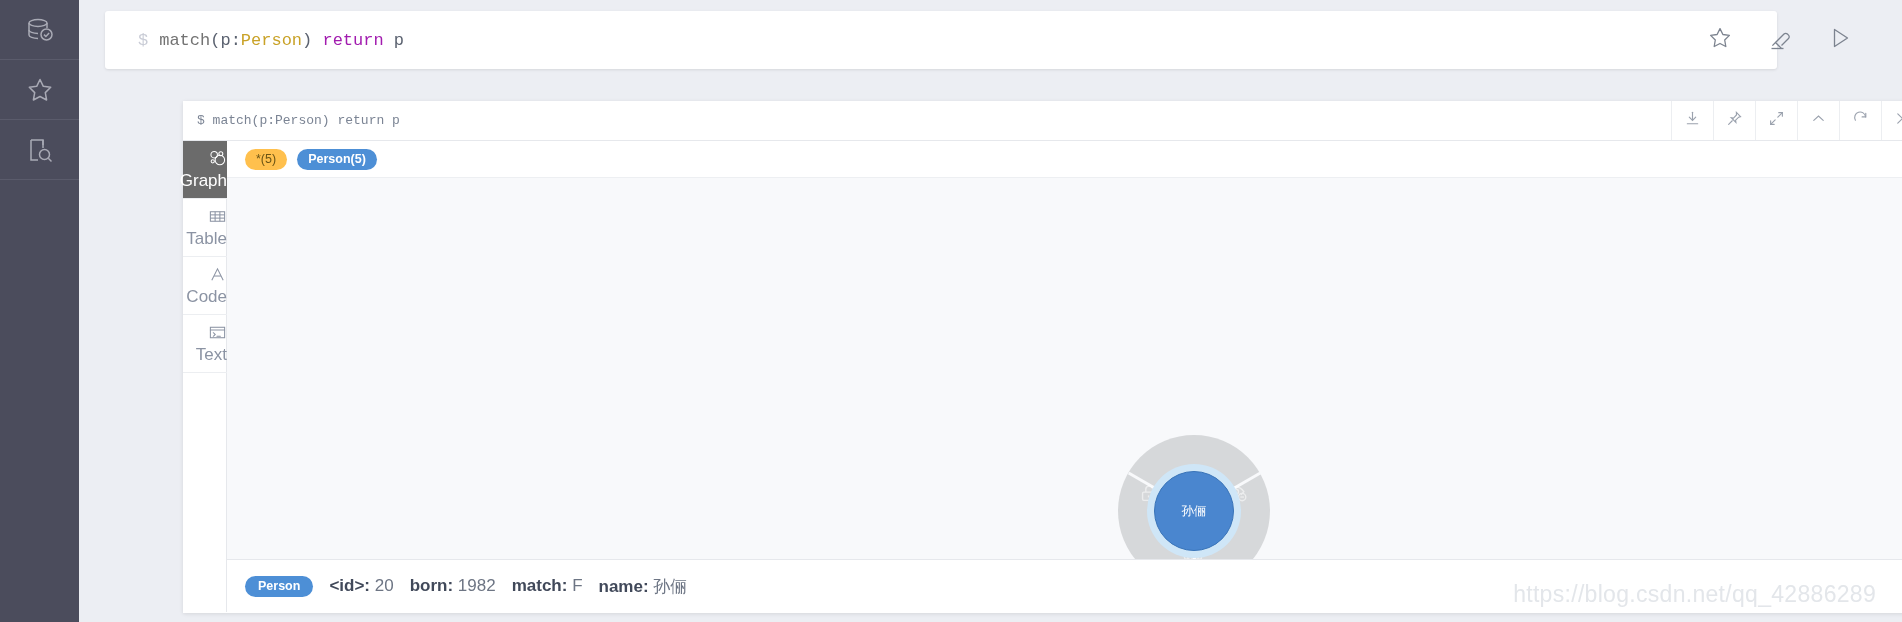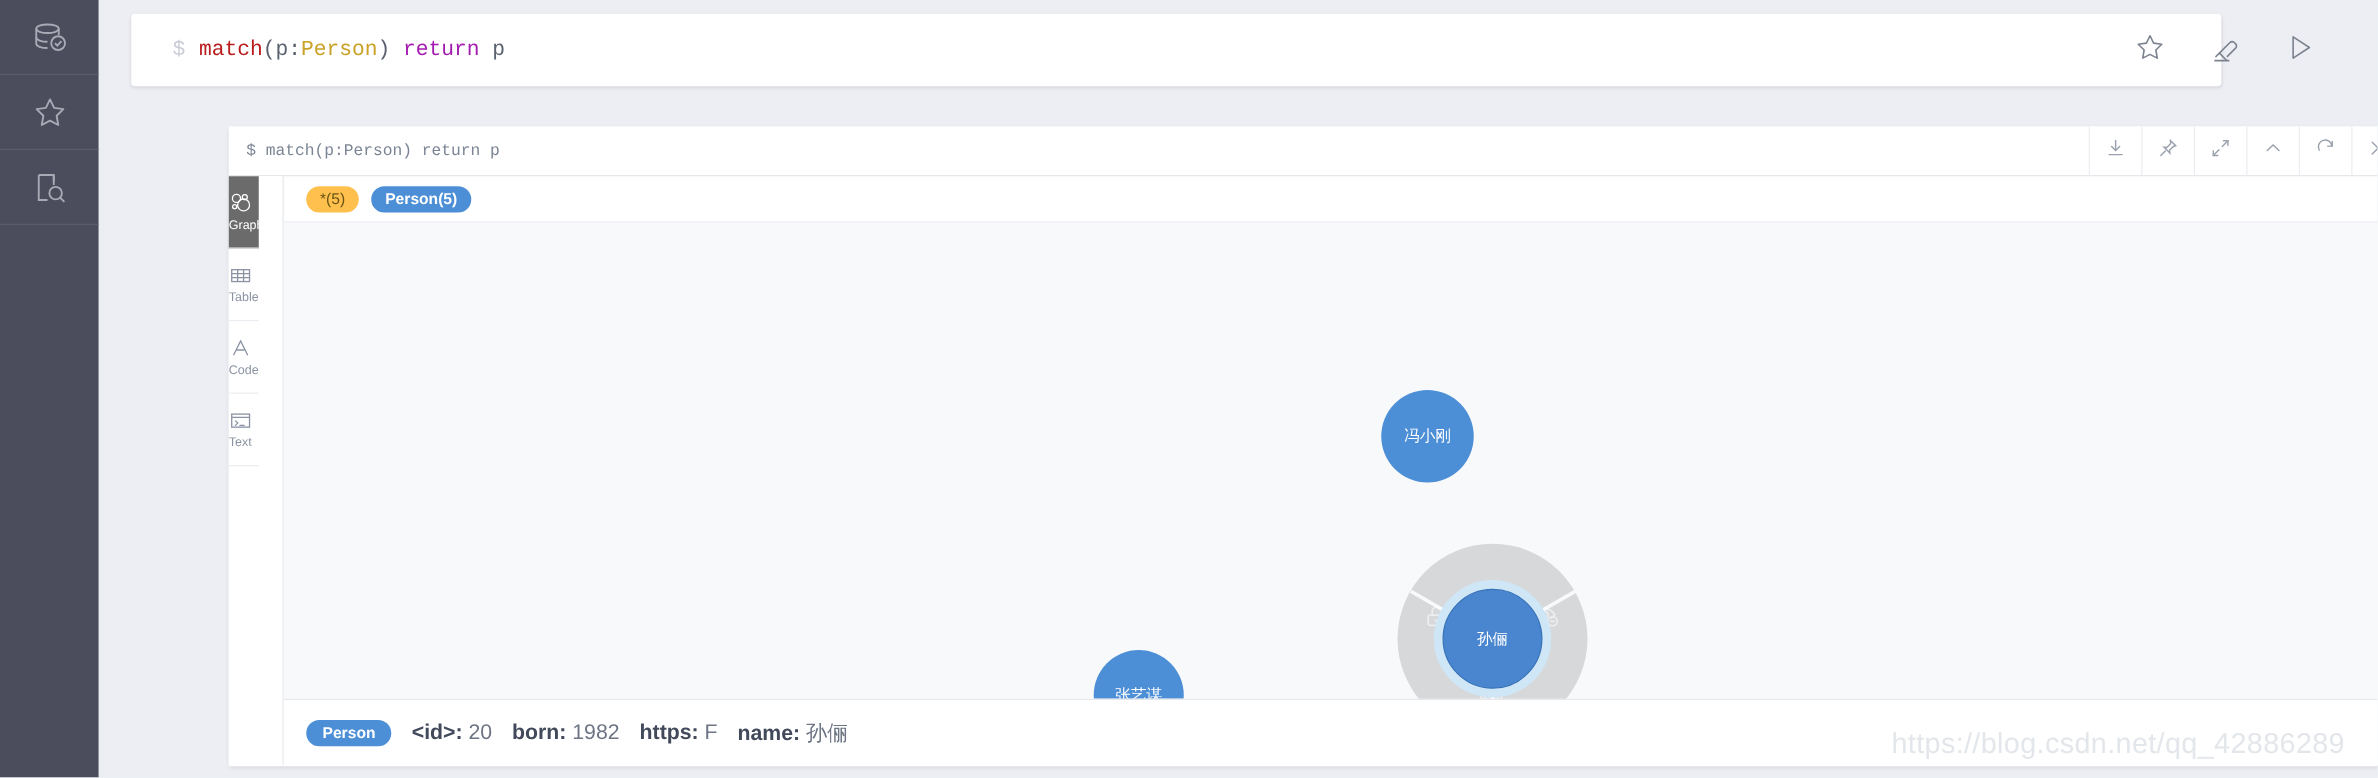--- a/index.html
+++ b/index.html
@@ -39,21 +39,21 @@
     background: #fff;
     border-radius: 3px;
     box-shadow: 0 1px 3px rgba(0,0,0,.10);
     display: flex; align-items: center;
   }
   .prompt {
     color: #c9ccd6; font-family: "Liberation Mono", monospace;
     font-size: 17px; margin-left: 33px; margin-right: 11px;
   }
   .code { font-family: "Liberation Mono", monospace; font-size: 17px; white-space: pre; }
-  .tok-fn { color: #b91c1c; }
+  .tok-fn { color: #737373; }
   .tok-punct { color: #5b6270; }
   .tok-var { color: #5b6270; }
   .tok-label { color: #c9a227; }
   .tok-kw { color: #a21caf; }
 
   .editor-actions {
     position: absolute; right: 0; top: 0; height: 58px;
     display: flex; align-items: center; gap: 30px; padding-right: 20px;
   }
   .icon-btn { width: 30px; height: 30px; display: flex; align-items: center; justify-content: center; }
@@ -82,25 +82,25 @@
   }
 
   
   .result-body { position: relative; height: 471px; }
 
   .viewtabs {
     position: absolute; left: 0; top: 0; width: 44px; bottom: 0;
     border-right: 1px solid #e6e8ec; background: #fff;
   }
   .vtab {
-    width: 24px; height: 58px;
-    display: flex; flex-direction: column; align-items: flex-start; justify-content: center;
+    width: 44px; height: 58px;
+    display: flex; flex-direction: column; align-items: flex-end; justify-content: center;
     gap: 3px;
     border-bottom: 1px solid #eceef1;
-    color: #8b93a3; font-size: 10px;
+    color: #8b93a3; font-size: 17px;
   }
   .vtab.active { background: #6b6b6b; color: #fff; }
   .vtab svg { display: block; }
 
   .chips {
     position: absolute; left: 44px; top: 0; right: 0; height: 36px;
     display: flex; align-items: center; gap: 10px; padding-left: 18px;
   }
   .chip {
     height: 21px; padding: 0 11px; border-radius: 11px;
@@ -361,37 +361,35 @@
                   <circle cx="4.6" cy="7" r="1.9"></circle>
                   <circle cx="19.4" cy="7" r="1.9"></circle>
                   <circle cx="5.6" cy="18.4" r="1.9"></circle>
                   <circle cx="18.4" cy="18.4" r="1.9"></circle>
                   <path d="M6.3 8.1l3.6 1.8"></path>
                   <path d="M17.7 8.1l-3.6 1.8"></path>
                   <path d="M7 17.1l3.3-3.6"></path>
                   <path d="M17 17.1l-3.3-3.6"></path>
                 </svg></div>
             </div>
-            <div class="node" style="left: 878px; top: 134px; height: 74px; width: 74px;">冯小刚</div>
             <div class="node sel" style="left: 927px; top: 293px; height: 80px; width: 80px;">孙俪</div>
-            <div class="node" style="left: 648px; top: 342px; height: 72px; width: 72px;">张艺谋</div>
           </div>
 
         <div class="props">
           <div class="badge">Person</div>
           <div class="prop">
             <b>&lt;id&gt;:</b>
             <span>20</span>
           </div>
           <div class="prop">
             <b>born:</b>
             <span>1982</span>
           </div>
           <div class="prop">
-            <b>https:</b>
+            <b>match:</b>
             <span>F</span>
           </div>
           <div class="prop">
             <b>name:</b>
             <span>孙俪</span>
           </div>
         </div>
 
       </div>
     </div>

